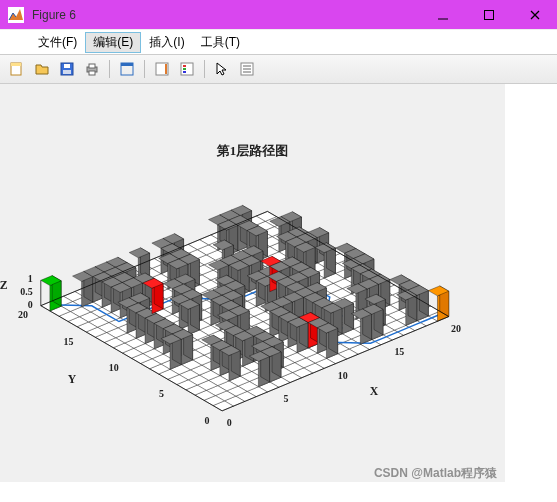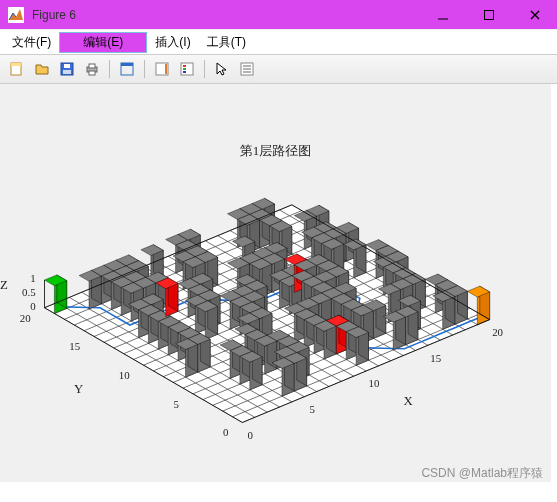--- a/index.html
+++ b/index.html
@@ -2,27 +2,27 @@
 <html><head>
   <meta charset="utf-8">
   <style>
     * { margin: 0; padding: 0; box-sizing: border-box; }
     body { font-family: "Microsoft YaHei", "Segoe UI", sans-serif; font-size: 12px; background: #fff; width: 557px; height: 502px; overflow: hidden; }
     .titlebar { height: 30px; display: flex; align-items: center; padding: 0 8px; background: #d946ef; border-bottom: 1px solid #eee; }
     .titlebar .icon { width: 16px; height: 16px; margin-right: 8px; }
     .titlebar .title { flex: 1; font-size: 12px; color: #333; }
     .titlebar .winbtns { display: flex; gap: 18px; }
     .titlebar .winbtn { width: 28px; height: 20px; display: flex; align-items: center; justify-content: center; color: #333; font-size: 14px; cursor: pointer; }
-    .menubar { height: 24px; display: flex; align-items: center; padding: 0 4px; background: #fff; }
+    .menubar { height: 24px; display: flex; align-items: center; padding: 0 4px; background: #fff; margin-left: 26px; }
     .menubar .menuitem { padding: 2px 8px; font-size: 12px; color: #000; cursor: pointer; }
-    .menubar .menuitem.active { background: #d946ef; border: 1px solid #7bbfe0; padding: 1px 23px; }
+    .menubar .menuitem.active { background: #e5e5e5; border: 1px solid #7bbfe0; padding: 1px 7px; }
     .toolbar { height: 30px; display: flex; align-items: center; padding: 2px 6px; background: linear-gradient(#f7f7f7,#eaeaea); border-top: 1px solid #ccc; border-bottom: 1px solid #ccc; gap: 3px; }
     .toolbar .tbtn { width: 22px; height: 22px; display: flex; align-items: center; justify-content: center; cursor: pointer; border: 1px solid transparent; border-radius: 2px; }
     .toolbar .sep { width: 1px; height: 18px; background: #bbb; margin: 0 3px; }
-    .plotarea { position: relative; width: 551px; height: 398px; background: #f0f0f0; }
+    .plotarea { position: relative; width: 505px; height: 398px; background: #f0f0f0; font-weight: bold; }
     .plotcontent { position: absolute; left: 0; top: 0; width: 100%; height: 100%; }
     .chtitle { position: absolute; left: 50%; transform: translateX(-50%); top: 58px; font-size: 13px; color: #222; font-family: "SimSun",serif; }
     .watermark { position: absolute; right: 8px; bottom: 0; font-size: 12px; color: rgba(120,120,120,.8); font-family: "Microsoft YaHei",sans-serif; }
     svg text { font-family: "SimSun","Segoe UI",serif; }
   </style>
 </head>
 <body>
 
 <div class="titlebar">
   <span class="icon">

